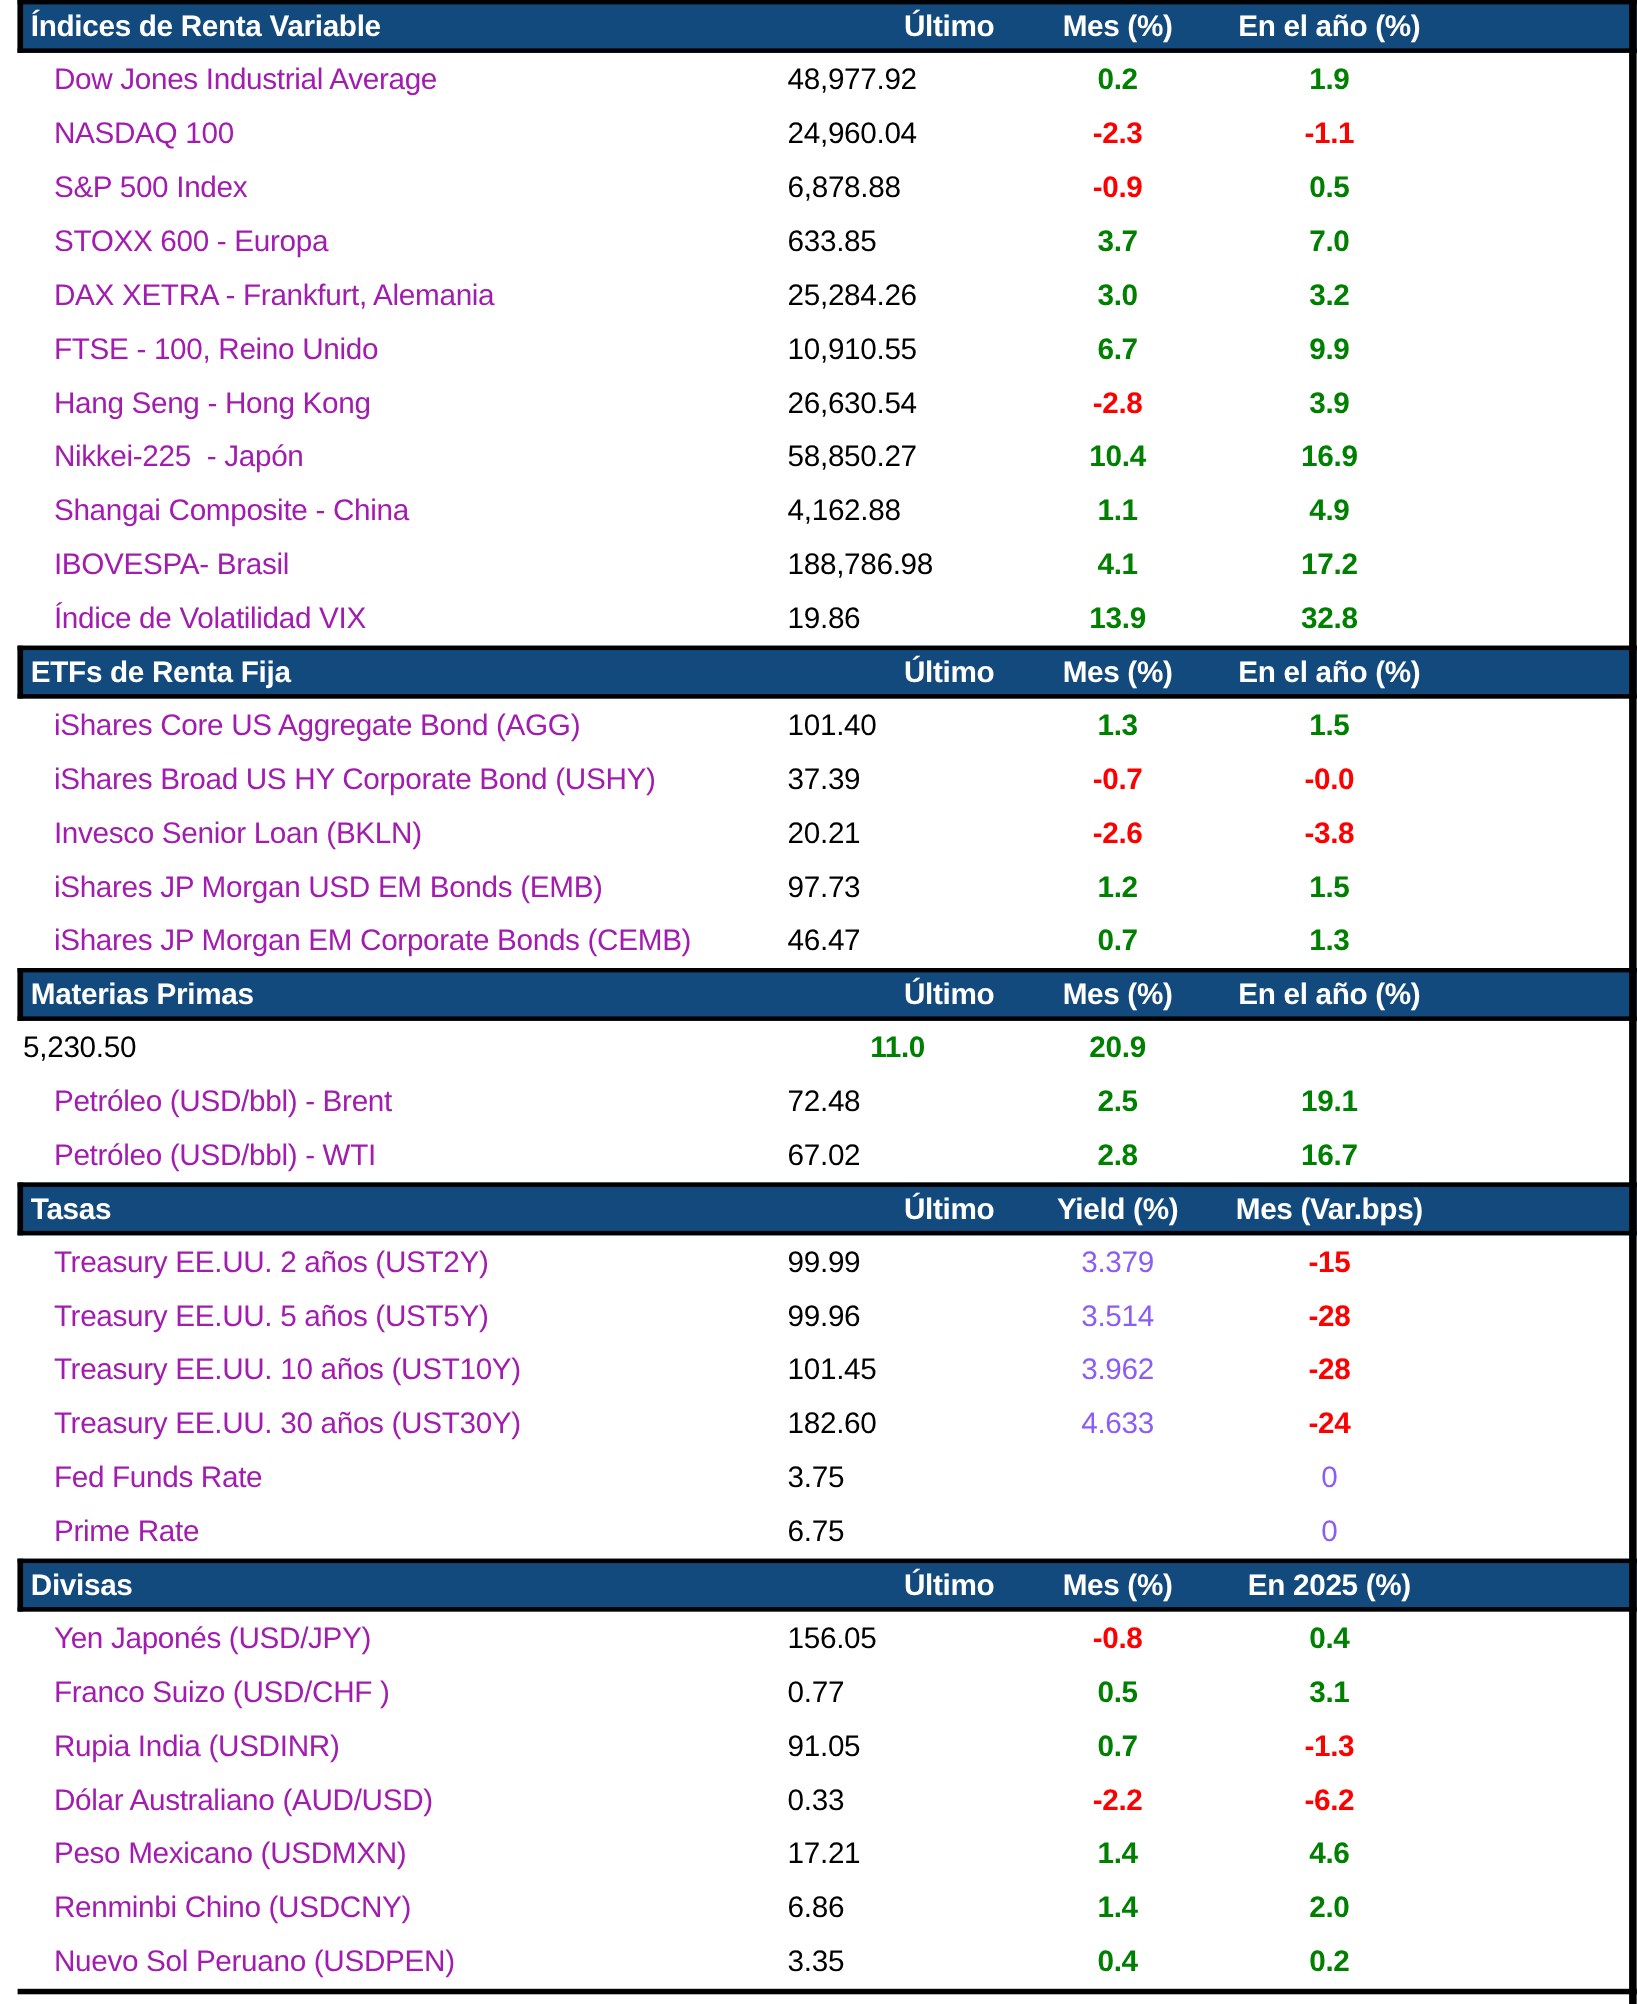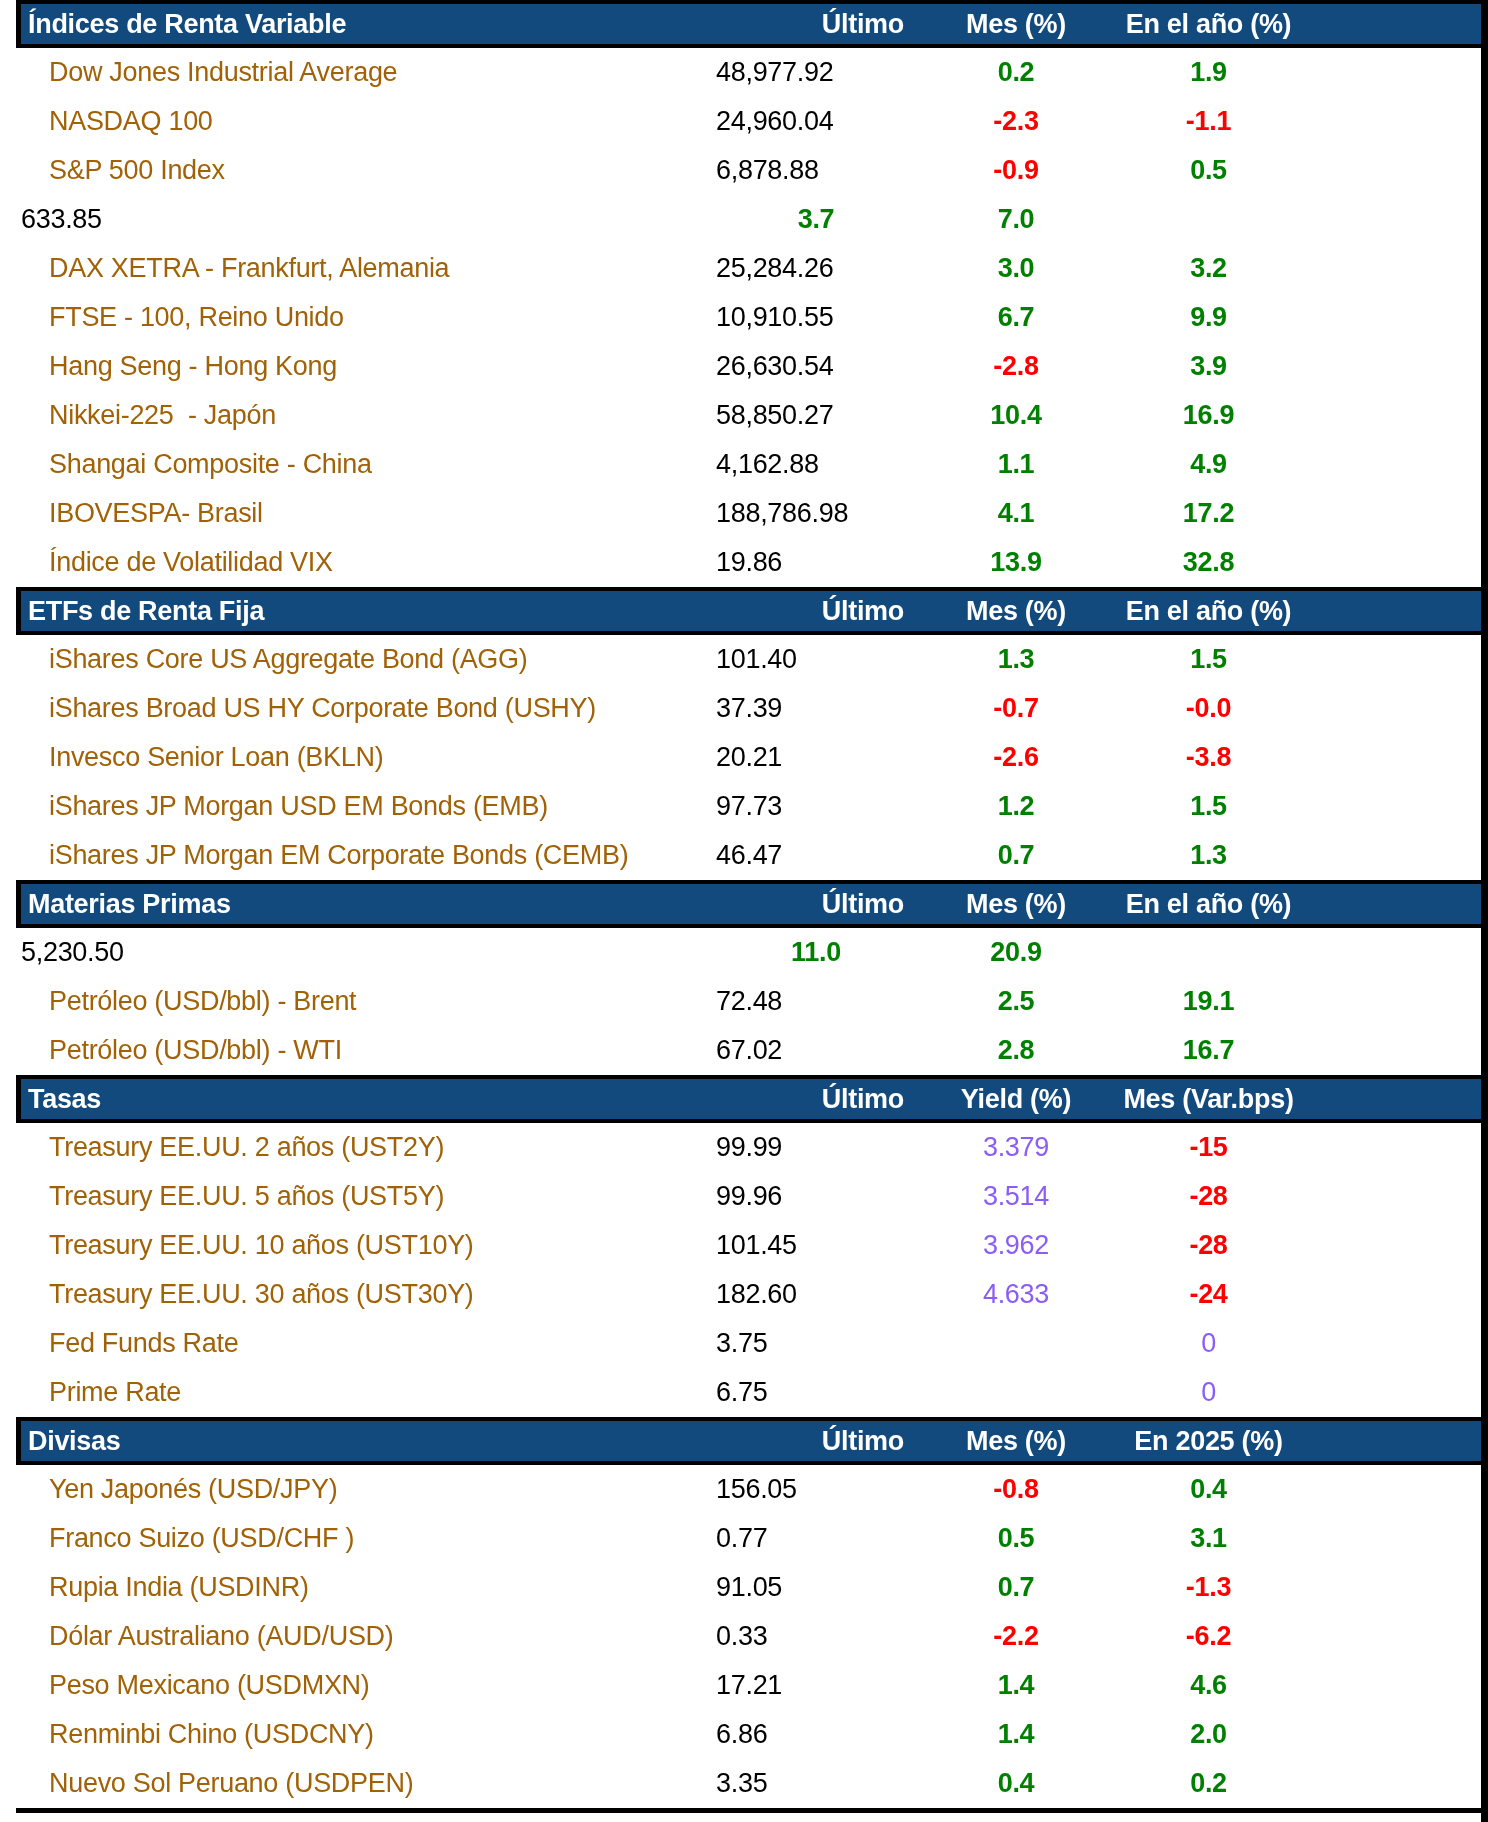--- a/index.html
+++ b/index.html
@@ -34,21 +34,21 @@
   .h-col2,.h-col3{text-align:center;}
   .row{
     display:grid;
     grid-template-columns:695px 200px 200px 185px 1fr;
     align-items:center;
     border-left:5px solid transparent;
     height:49px;
     font-size:27px;
     letter-spacing:-0.3px;
   }
-  .r-label{padding-left:28px;color:#a16207;white-space:pre;}
+  .r-label{padding-left:28px;color:#a21caf;white-space:pre;}
   .c-ultimo{text-align:left;color:#000;padding-right:12px;}
   .c2,.c3{text-align:center;font-weight:bold;}
   .green{color:var(--positive,#008000);}
   .red{color:var(--negative,#FF0000);}
   .black{color:#8b5cf6;font-weight:normal;}
   #right-line{
     position:absolute;top:0;right:0;
     width:7px;height:1822px;
     background:#000;
   }
@@ -79,20 +79,21 @@
       <div class="r-fill"></div>
     </div>
     <div class="row">
       <div class="r-label">S&amp;P 500 Index</div>
       <div class="c-ultimo">6,878.88</div>
       <div class="c2 red">-0.9</div>
       <div class="c3 green">0.5</div>
       <div class="r-fill"></div>
     </div>
     <div class="row">
+      <div class="r-label">STOXX 600 - Europa</div>
       <div class="c-ultimo">633.85</div>
       <div class="c2 green">3.7</div>
       <div class="c3 green">7.0</div>
       <div class="r-fill"></div>
     </div>
     <div class="row">
       <div class="r-label">DAX XETRA - Frankfurt, Alemania</div>
       <div class="c-ultimo">25,284.26</div>
       <div class="c2 green">3.0</div>
       <div class="c3 green">3.2</div>

